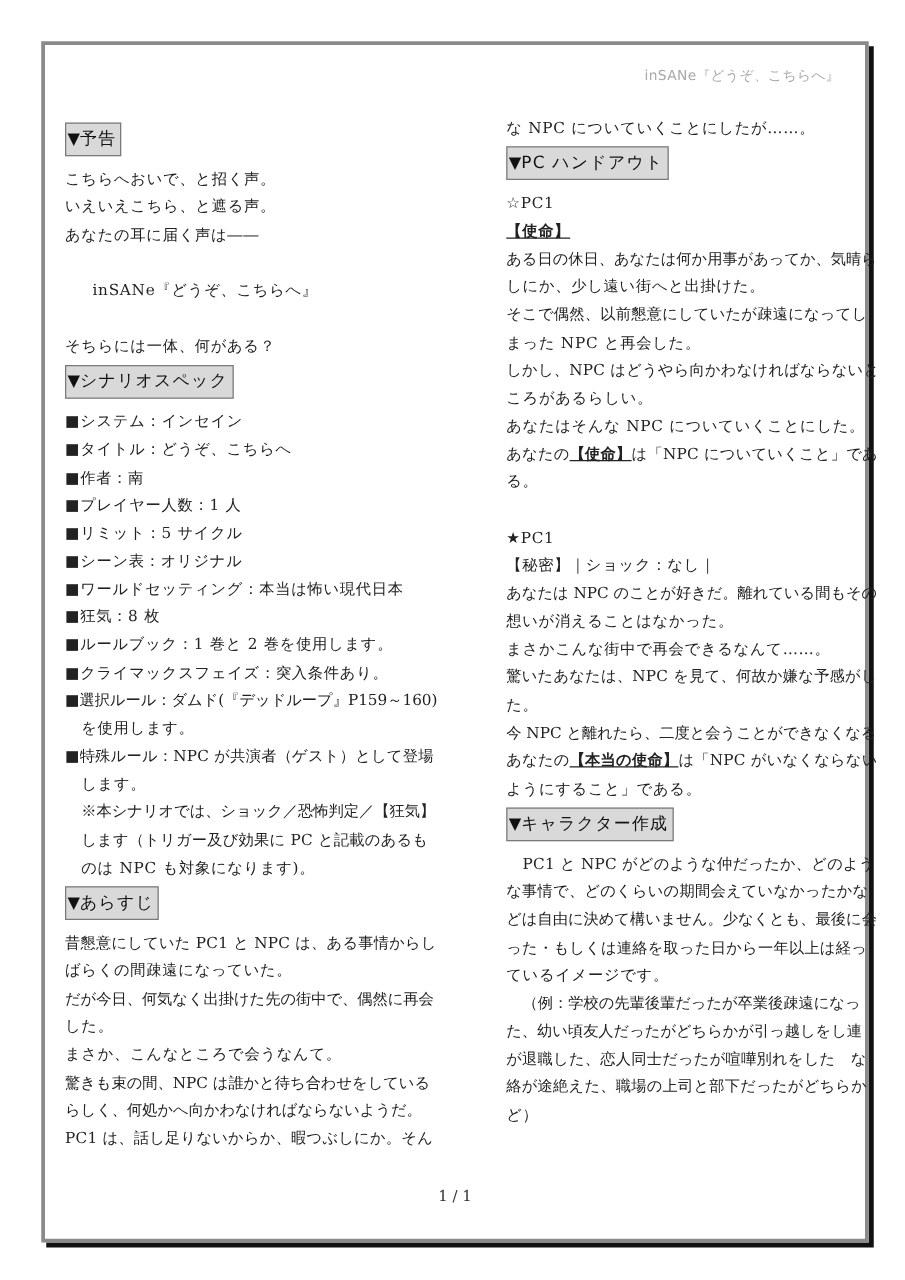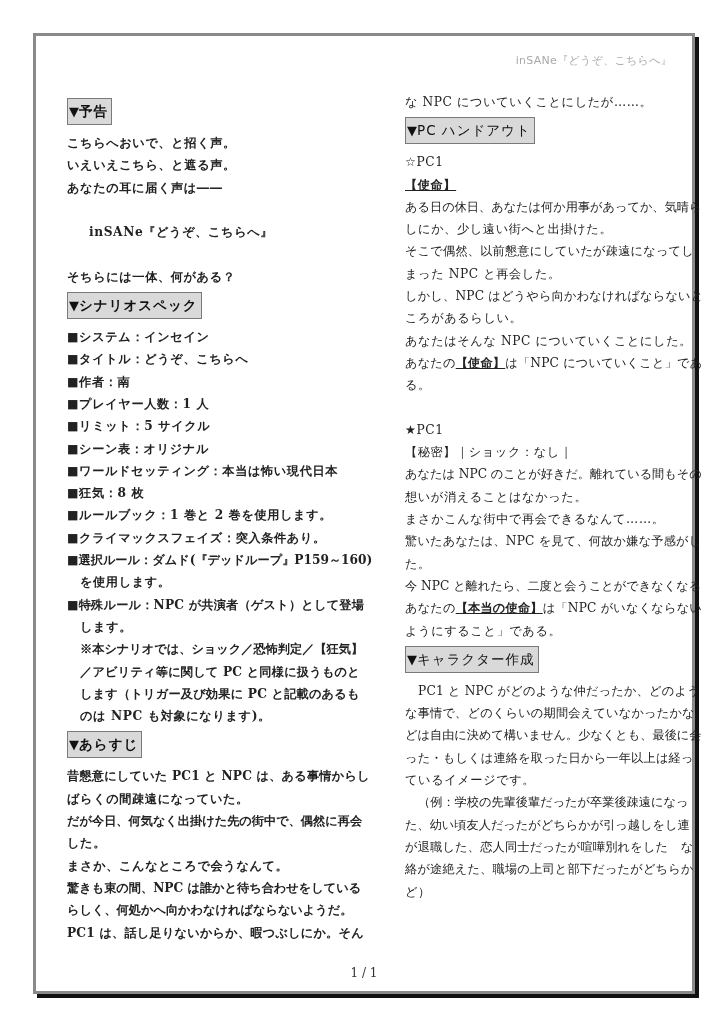--- a/index.html
+++ b/index.html
@@ -4,34 +4,34 @@
 <style>
   html, body { margin:0; padding:0; background:#ffffff; }
   body { width:724px; height:1024px; position:relative; overflow:hidden;
          font-family:"DejaVu Serif","Liberation Serif",serif; color:#222; }
   .page { position:absolute; left:33px; top:33px; width:656px; height:955px;
           border:3px solid #8a8a8a; background:#fff;
           box-shadow: 4px 4px 0 0 #111; }
   .running-header { position:absolute; right:20px; top:17px; font-family:"DejaVu Sans","Liberation Sans",sans-serif;
           font-size:11px; color:#a9a9a9; letter-spacing:0.3px; }
   .col { position:absolute; top:58px; font-size:12.2px; line-height:22.3px; }
-  .col.left { left:31px; width:302px;font-weight:bold; }
+  .col.left { left:16px; width:302px; }
   .col.right { left:339px; width:300px;margin-left:30px; }
   .h { display:inline-block; background:#d9d9d9; border:1px solid #7a7a7a;
        font-family:"DejaVu Sans","Liberation Sans",sans-serif; font-size:13.5px; line-height:22px;
        padding:1px 3px 1px 1px; margin:4px 0 7px 0; color:#111; letter-spacing:1px; }
   .h .tri { font-size:13px; letter-spacing:0; }
   .line { white-space:nowrap; letter-spacing:0.6px; }
   .blank { height:22.3px; }
   .indent1 { padding-left:13px; }
   .indent2 { padding-left:22px; }
   .indentp { padding-left:13px; }
   .bold { font-weight:bold;text-decoration:underline; }
   .page-no { position:absolute; left:0; right:0; top:914px; text-align:center;
-             font-size:12px; color:#333;margin-top:16px; }
+             font-size:12px; color:#333; }
 </style>
 </head>
 <body>
 
 <div class="page">
   <div class="running-header">inSANe『どうぞ、こちらへ』</div>
 
   <div class="col left">
     <div class="h"><span class="tri">▼</span><span>予告</span></div>
     <div class="line">こちらへおいで、と招く声。</div>
@@ -51,21 +51,20 @@
     <div class="line">■シーン表：オリジナル</div>
     <div class="line">■ワールドセッティング：本当は怖い現代日本</div>
     <div class="line">■狂気：8 枚</div>
     <div class="line">■ルールブック：1 巻と 2 巻を使用します。</div>
     <div class="line">■クライマックスフェイズ：突入条件あり。</div>
     <div class="line" style="letter-spacing:0">■選択ルール：ダムド(『デッドループ』P159～160)</div>
     <div class="line indent1">を使用します。</div>
     <div class="line" style="letter-spacing:0.2px">■特殊ルール：NPC が共演者（ゲスト）として登場</div>
     <div class="line indent1">します。</div>
     <div class="line indent1" style="letter-spacing:0">※本シナリオでは、ショック／恐怖判定／【狂気】</div>
-    <div class="line indent1" style="letter-spacing:0.2px">／アビリティ等に関して PC と同様に扱うものと</div>
     <div class="line indent1" style="letter-spacing:0.2px">します（トリガー及び効果に PC と記載のあるも</div>
     <div class="line indent1">のは NPC も対象になります)。</div>
 
     <div class="h"><span class="tri">▼</span><span>あらすじ</span></div>
     <div class="line" style="letter-spacing:0.2px">昔懇意にしていた PC1 と NPC は、ある事情からし</div>
     <div class="line">ばらくの間疎遠になっていた。</div>
     <div class="line" style="letter-spacing:0">だが今日、何気なく出掛けた先の街中で、偶然に再会</div>
     <div class="line">した。</div>
     <div class="line">まさか、こんなところで会うなんて。</div>
     <div class="line" style="letter-spacing:0">驚きも束の間、NPC は誰かと待ち合わせをしている</div>

